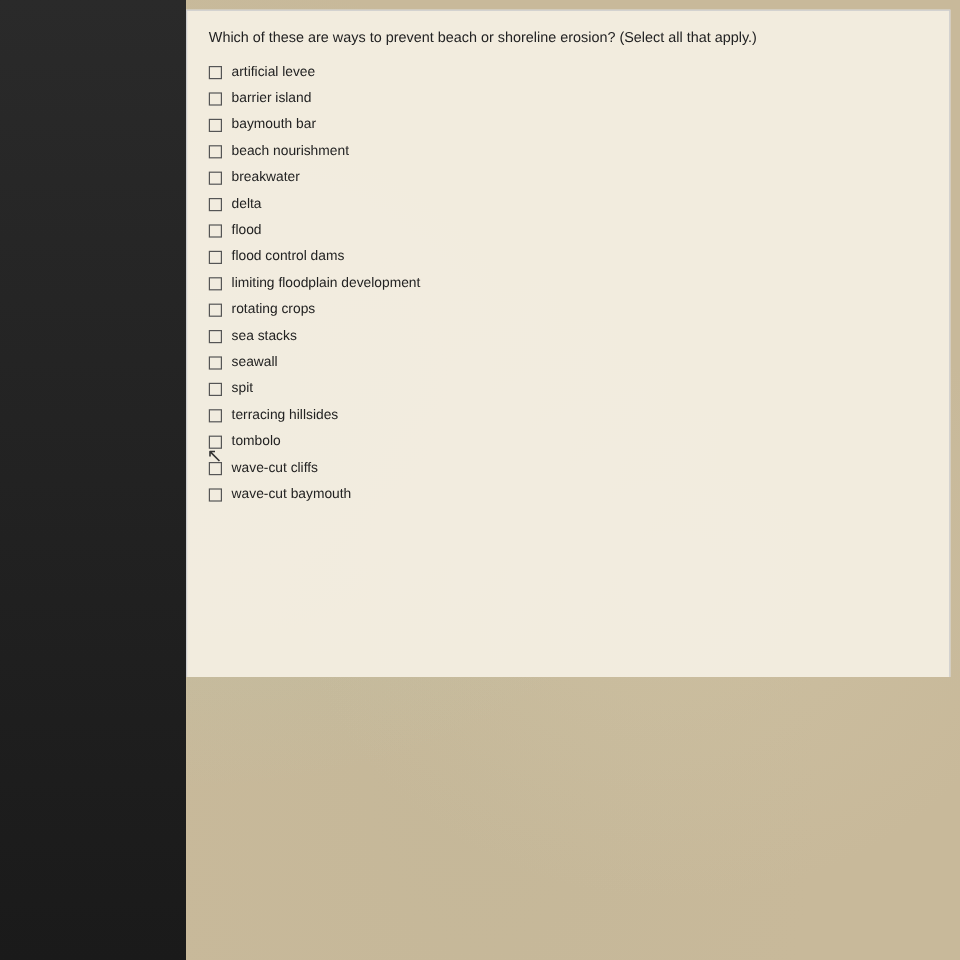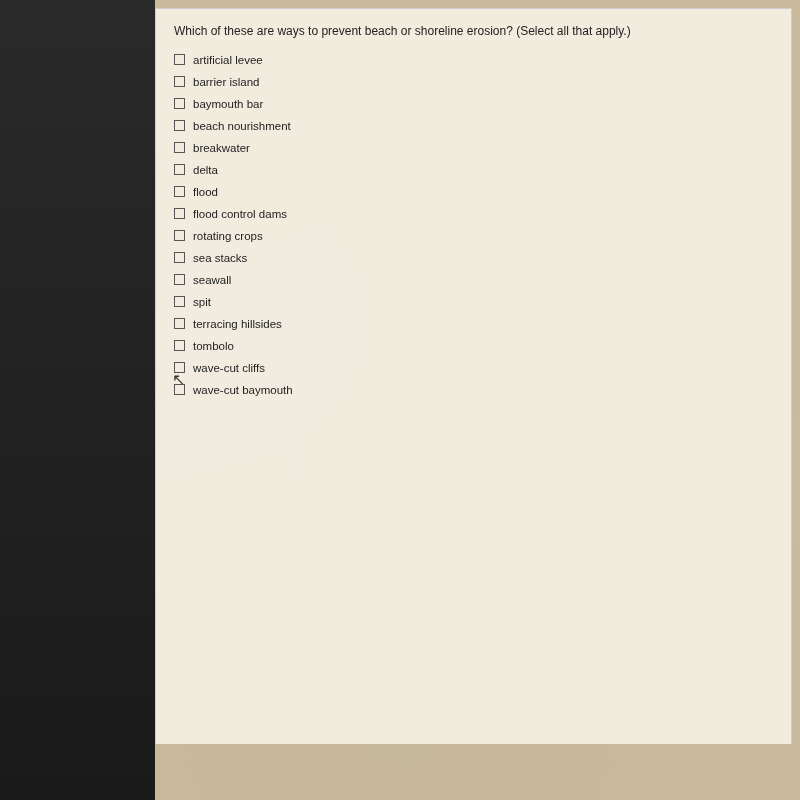--- a/index.html
+++ b/index.html
@@ -25,21 +25,21 @@
 
     .left-panel {
       width: 155px;
       height: 800px;
       background: linear-gradient(to bottom, #2a2a2a, #1a1a1a);
       flex-shrink: 0;
     }
 
     .content-area {
       flex: 1;
-      height: 744px;
+      height: 564px;
       overflow-y: auto;
       padding: 0;
     }
 
     .question-box {
       background-color: rgba(245, 240, 228, 0.92);
       margin: 8px 8px 8px 0;
       padding: 14px 18px 20px 18px;
       border: 1px solid #ccc;
       min-height: 750px;
@@ -51,21 +51,21 @@
       margin-bottom: 14px;
       line-height: 1.4;
     }
 
     .checkbox-list {
       list-style: none;
     }
 
     .checkbox-item {
       display: flex;
-      align-items: flex-start;
+      align-items: flex-end;
       margin-bottom: 10px;
     }
 
     .checkbox {
       width: 11px;
       height: 11px;
       border: 1.5px solid #555;
       background: transparent;
       margin-right: 8px;
       flex-shrink: 0;
@@ -128,20 +128,24 @@
         </li>
         <li class="checkbox-item">
           <input type="checkbox" class="checkbox" id="flood" style="">
           <label class="item-label" for="flood">flood</label>
         </li>
         <li class="checkbox-item">
           <input type="checkbox" class="checkbox" id="flood-control-dams" style="">
           <label class="item-label" for="flood-control-dams">flood control dams</label>
         </li>
         <li class="checkbox-item">
+          <input type="checkbox" class="checkbox" id="limiting-floodplain" style="">
+          <label class="item-label" for="limiting-floodplain">limiting floodplain development</label>
+        </li>
+        <li class="checkbox-item">
           <input type="checkbox" class="checkbox" id="rotating-crops" style="">
           <label class="item-label" for="rotating-crops">rotating crops</label>
         </li>
         <li class="checkbox-item">
           <input type="checkbox" class="checkbox" id="sea-stacks" style="">
           <label class="item-label" for="sea-stacks">sea stacks</label>
         </li>
         <li class="checkbox-item">
           <input type="checkbox" class="checkbox" id="seawall" style="">
           <label class="item-label" for="seawall">seawall</label>

